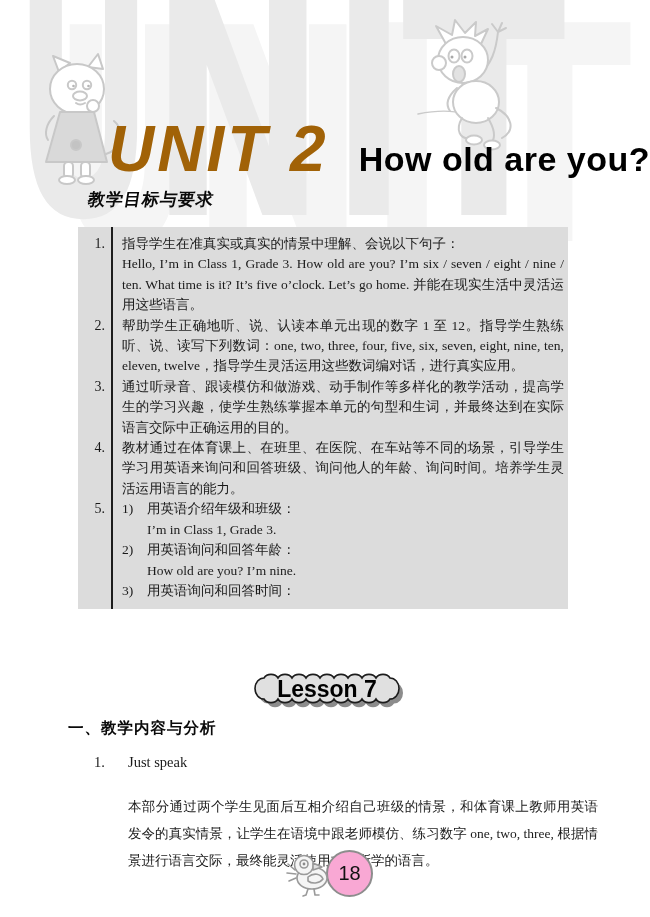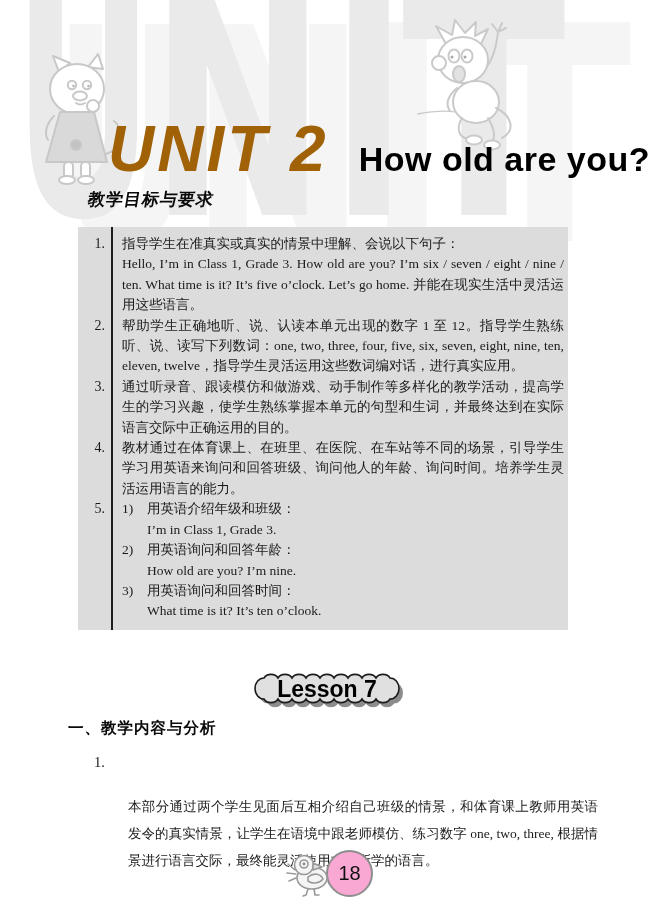--- a/index.html
+++ b/index.html
@@ -221,41 +221,41 @@
     <div class="sub-body">
       <div class="sub-label">用英语询问和回答年龄：</div>
       <div class="sub-example">How old are you? I’m nine.</div>
     </div>
   </div>
 
   <div class="sub-row">
     <span class="sub-num">3)</span>
     <div class="sub-body">
       <div class="sub-label">用英语询问和回答时间：</div>
-      <div class="sub-example">What time is it? It’s ten o’clook.</div>
     </div>
   </div>
 </div>
   </div>
 </div>
   </div>
 
   <div class="lesson-badge">
     <svg width="160" height="54" viewBox="0 0 160 54">
       <path transform="translate(4,4.5)" fill="#8c8c8c" d="M16 14 a7.8 6.5 0 0 1 14 0 a7.8 6.5 0 0 1 14 0 a7.8 6.5 0 0 1 14 0 a7.8 6.5 0 0 1 14 0 a7.8 6.5 0 0 1 14 0 a7.8 6.5 0 0 1 14 0 a7.8 6.5 0 0 1 14 0 a7.8 6.5 0 0 1 14 0 a7.8 6.5 0 0 1 14 0 a9 10.5 0 0 1 0 21 a7.8 6.5 0 0 1 -14 0 a7.8 6.5 0 0 1 -14 0 a7.8 6.5 0 0 1 -14 0 a7.8 6.5 0 0 1 -14 0 a7.8 6.5 0 0 1 -14 0 a7.8 6.5 0 0 1 -14 0 a7.8 6.5 0 0 1 -14 0 a7.8 6.5 0 0 1 -14 0 a7.8 6.5 0 0 1 -14 0 a9 10.5 0 0 1 0 -21 Z"></path>
       <path fill="#e0e0e0" stroke="#1c1c1c" stroke-width="1.6" d="M16 14 a7.8 6.5 0 0 1 14 0 a7.8 6.5 0 0 1 14 0 a7.8 6.5 0 0 1 14 0 a7.8 6.5 0 0 1 14 0 a7.8 6.5 0 0 1 14 0 a7.8 6.5 0 0 1 14 0 a7.8 6.5 0 0 1 14 0 a7.8 6.5 0 0 1 14 0 a7.8 6.5 0 0 1 14 0 a9 10.5 0 0 1 0 21 a7.8 6.5 0 0 1 -14 0 a7.8 6.5 0 0 1 -14 0 a7.8 6.5 0 0 1 -14 0 a7.8 6.5 0 0 1 -14 0 a7.8 6.5 0 0 1 -14 0 a7.8 6.5 0 0 1 -14 0 a7.8 6.5 0 0 1 -14 0 a7.8 6.5 0 0 1 -14 0 a7.8 6.5 0 0 1 -14 0 a9 10.5 0 0 1 0 -21 Z"></path>
       <text class="badge-text" x="79" y="33" text-anchor="middle">Lesson 7</text>
     </svg>
   </div>
 
   <div class="sec2">
     <div class="sec2-heading">一、教学内容与分析</div>
     <div class="sec2-item">
       <div class="sec2-item-head">
         <span class="sec2-num">1.</span>
+        <span class="sec2-title">Just speak</span>
       </div>
       <div class="sec2-para">本部分通过两个学生见面后互相介绍自己班级的情景，和体育课上教师用英语发令的真实情景，让学生在语境中跟老师模仿、练习数字 one, two, three, 根据情景进行语言交际，最终能灵活使用本课所学的语言。</div>
     </div>
   </div>
 
   <div class="footer">
     <span class="bird">
       <svg width="50" height="48" viewBox="0 0 50 48" fill="none">
         <g stroke="#9a9a9a" stroke-width="1.6" fill="#f5f5f5" stroke-linecap="round" stroke-linejoin="round">
           <path d="M9 20 L2 14 M10 24 L1 23 M10 28 L3 31" fill="none"></path>

